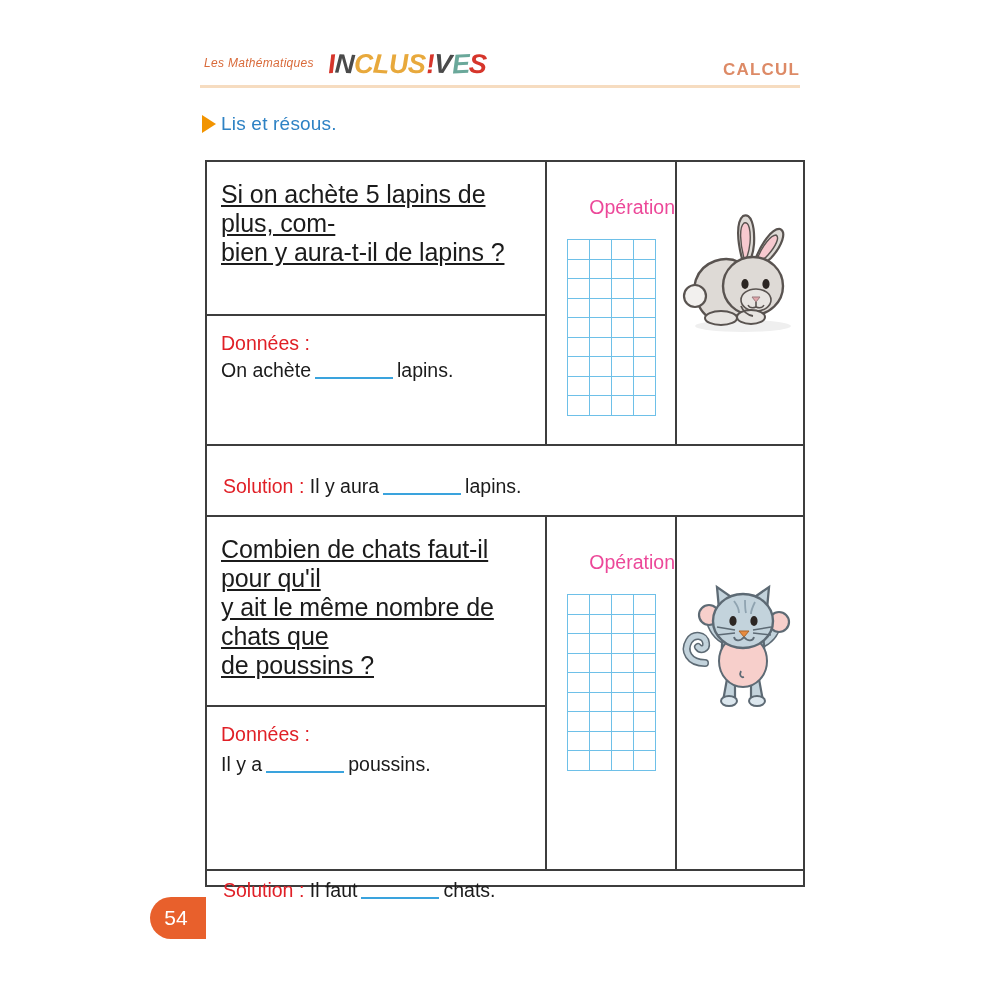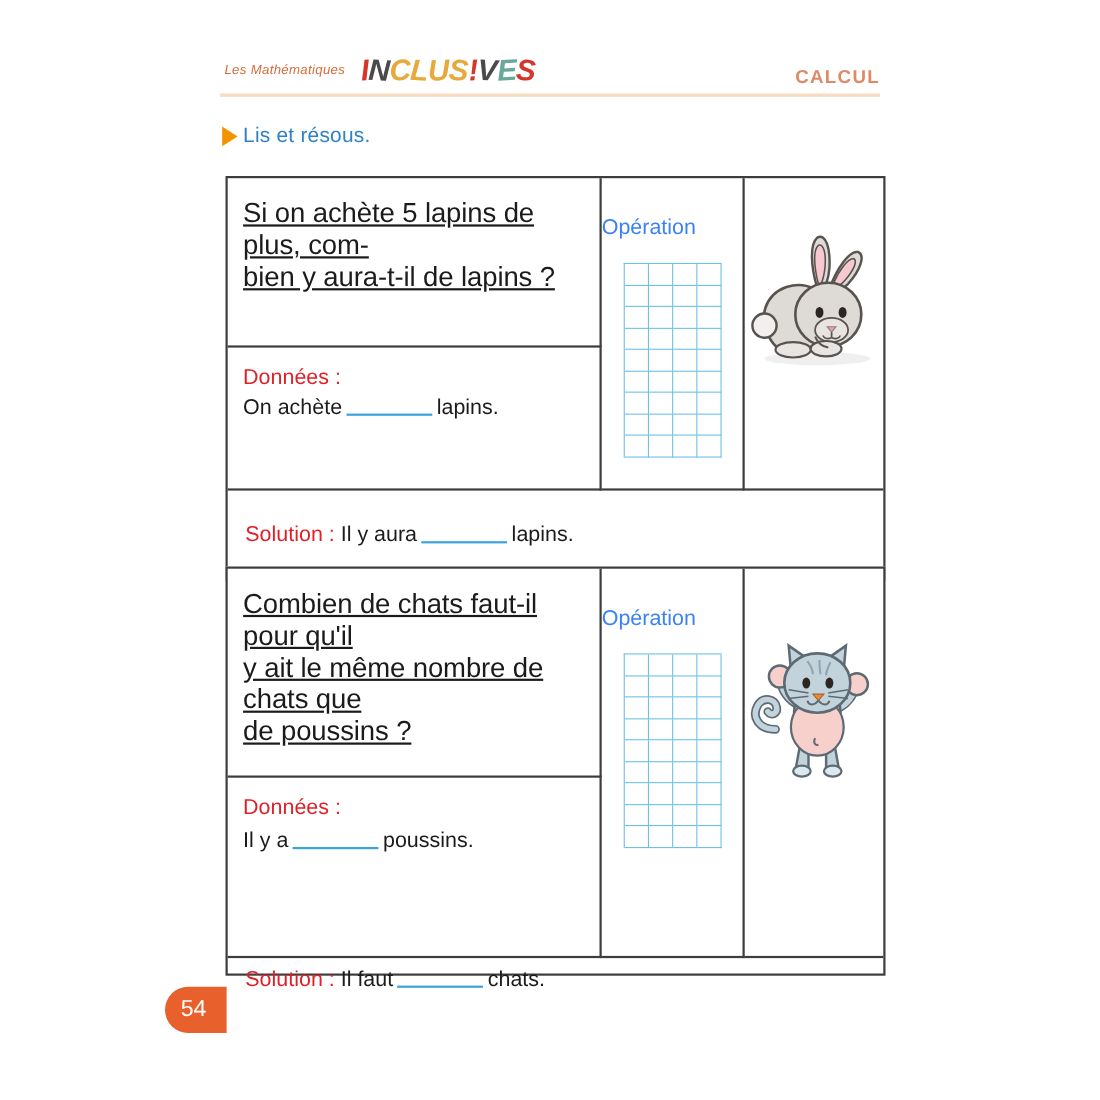--- a/index.html
+++ b/index.html
@@ -165,22 +165,22 @@
   }
   .dataline.spaced { line-height: 36px; }
   .blank {
     display: inline-block;
     width: 78px;
     border-bottom: 2px solid #3aa3dd;
     margin: 0 4px;
     vertical-align: -2px;
   }
   .op-title {
-    text-align: left;
-    color: #3b82f6;
+    text-align: right;
+    color: #ec4899;
     font-size: 19.5px;
     margin-top: 34px;
   }
   .grid-wrap {
     display: flex;
     justify-content: center;
     margin-top: 20px;
   }
   .grid {
     display: grid;

